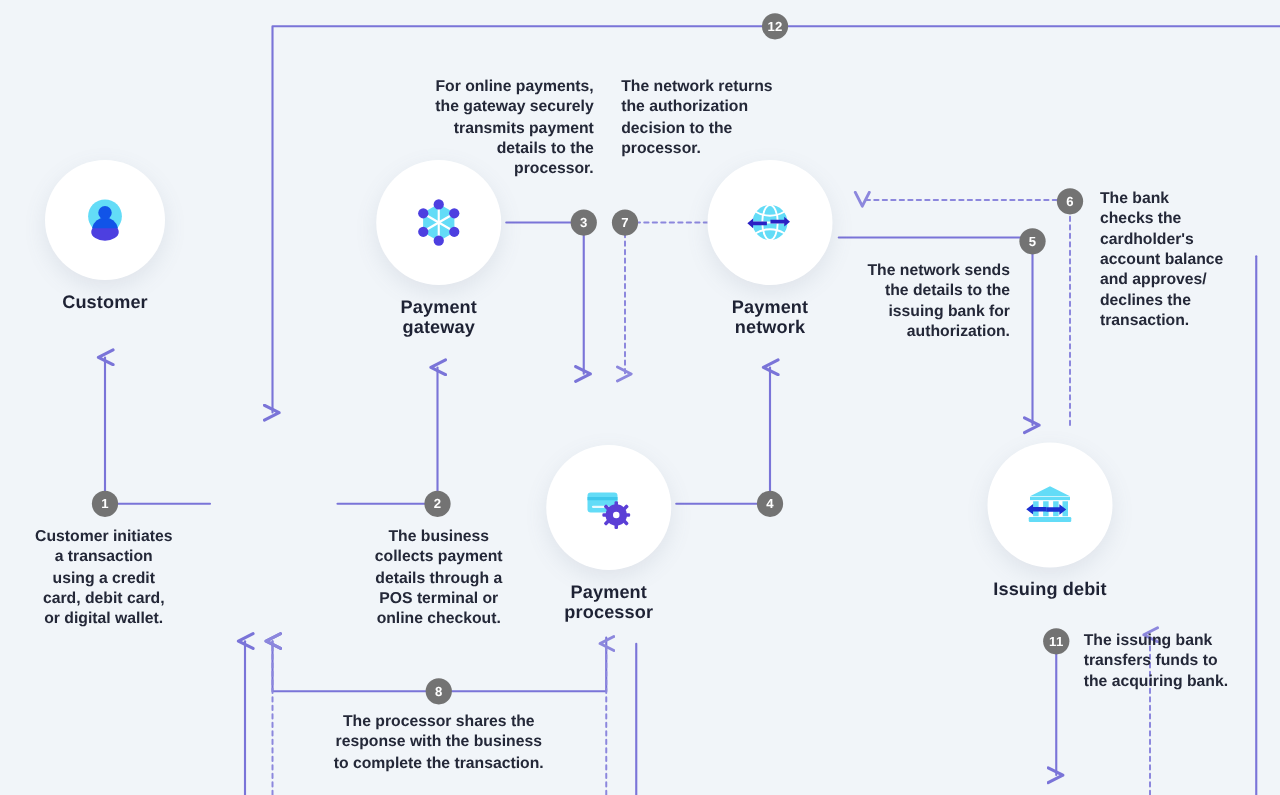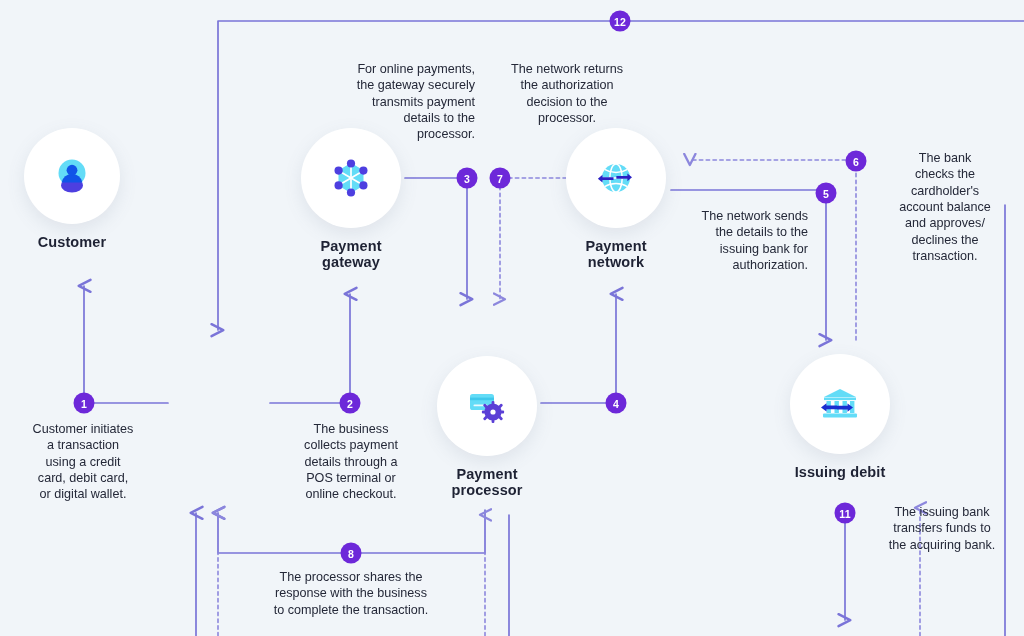--- a/index.html
+++ b/index.html
@@ -22,35 +22,35 @@
   }
   .node .nlabel{
     margin-top:10px;text-align:center;
     font-size:14.5px;font-weight:700;color:#1e2234;line-height:1.12;
     letter-spacing:.1px;white-space:pre-line;
   }
 
   
   .badge{
     position:absolute;width:21px;height:21px;border-radius:50%;
-    background:#6d28d9;color:#fff;
+    background:#737373;color:#fff;
     font-size:10.5px;font-weight:700;
     display:flex;align-items:center;justify-content:center;
     transform:translate(-50%,-50%);
     letter-spacing:.2px;
   }
 
   
   .note{
     position:absolute;
     font-size:12.6px;line-height:1.3;color:#242838;
-    white-space:pre-line;font-weight:400;
+    white-space:pre-line;font-weight:700;
   }
   .note.r{text-align:right;}
-  .note.l{text-align:center;}
+  .note.l{text-align:left;}
   .note.c{text-align:center;}
 </style>
 </head>
 <body>
 
 <div id="stage">
 
   <svg id="wires" viewBox="0 0 1024 636">
     <defs>
       <marker id="ah" markerWidth="9" markerHeight="9" refX="4.2" refY="4.5" orient="auto" markerUnits="strokeWidth">
@@ -94,21 +94,21 @@
       <path d="M856,340 L856,160 L690,160" marker-end="url(#ahd)"></path>
 
       <path d="M580,178 L500,178 L500,299" marker-end="url(#ahd)"></path>
 
       <path d="M218,636 L218,513" marker-end="url(#ahd)"></path>
       <path d="M485,636 L485,515" marker-end="url(#ahd)"></path>
       <path d="M920,636 L920,508" marker-end="url(#ahd)"></path>
     </g>
   </svg>
 
-  <div class="node" style="--d:96px;left:24px;top:128px;width:96px;align-items:center;">
+  <div class="node" style="--d:96px;left:36px;top:128px;width:96px;align-items:center;">
     <div class="disc">
       <svg width="44" height="44" viewBox="0 0 44 44">
         <circle cx="22" cy="19" r="13.5" fill="#63dcf7"></circle>
         <ellipse cx="22" cy="31.5" rx="11" ry="7" fill="#4d3fe0"></ellipse>
         <path d="M11.6 28.5a10.6 10.6 0 0 1 20.8 0z" fill="#1154e8"></path>
         <circle cx="22" cy="16.2" r="5.4" fill="#1154e8"></circle>
       </svg>
     </div>
     <div class="nlabel">Customer</div>
   </div>

